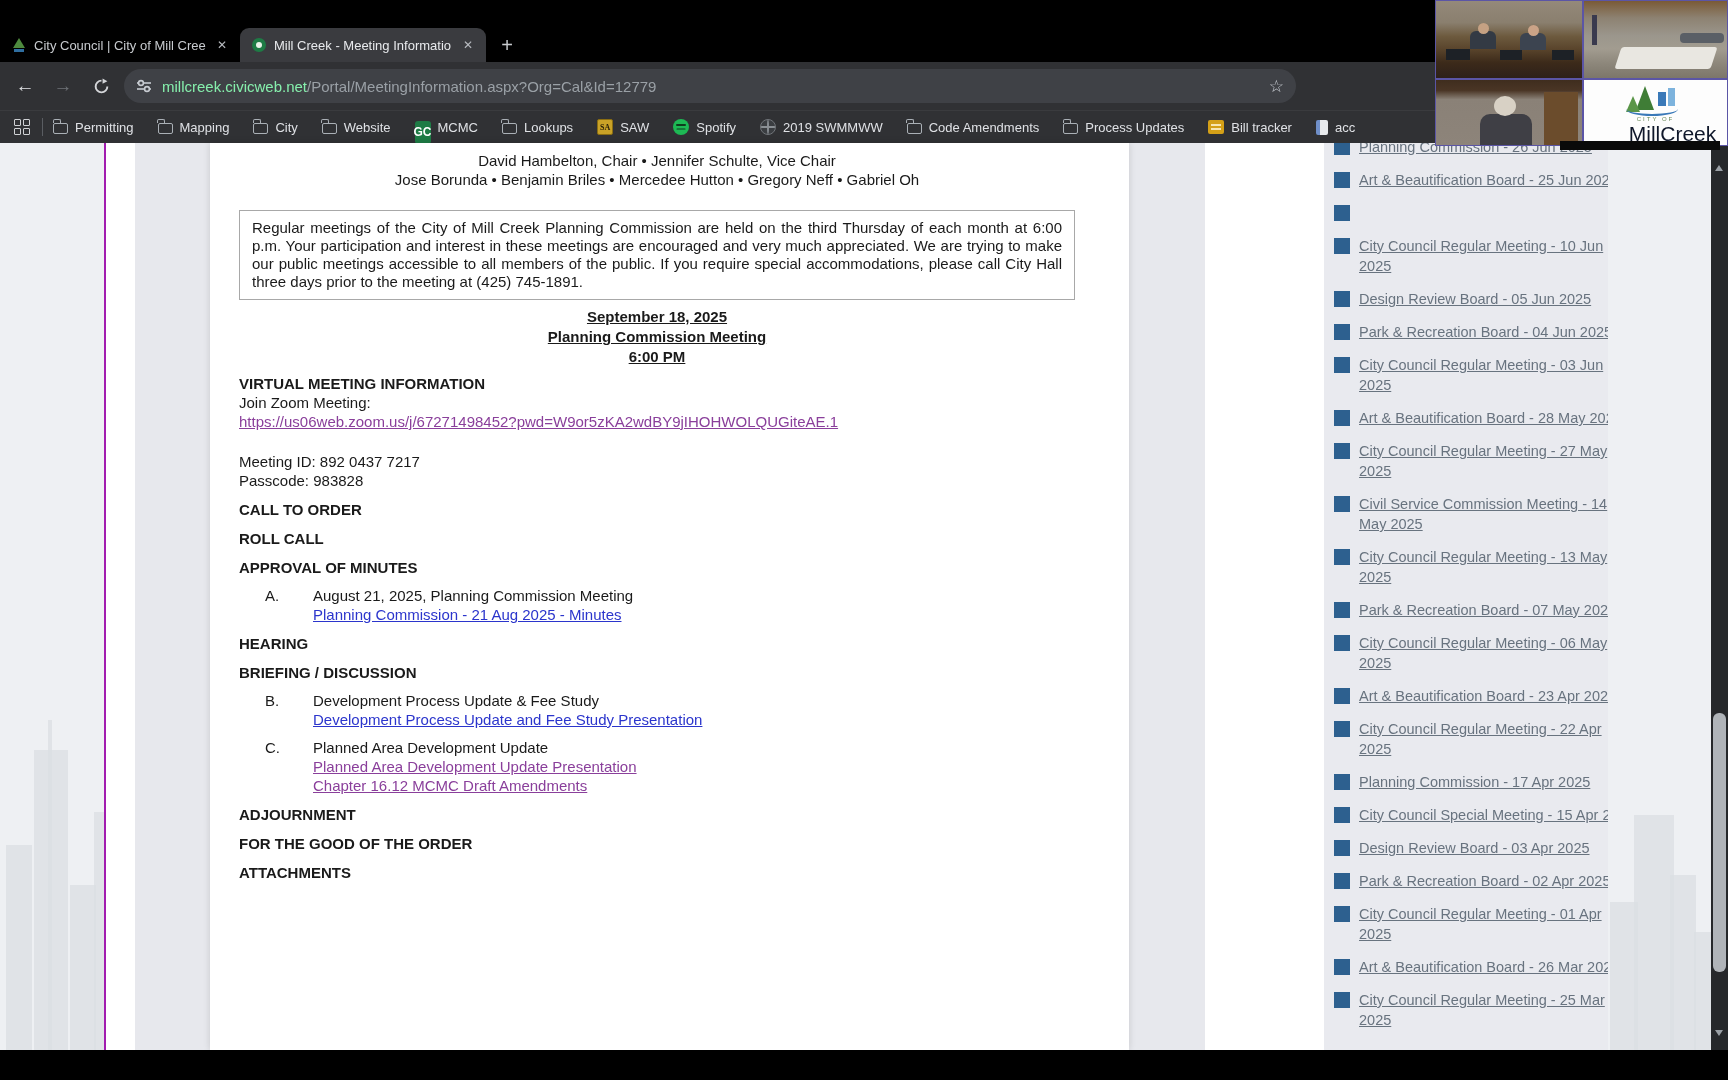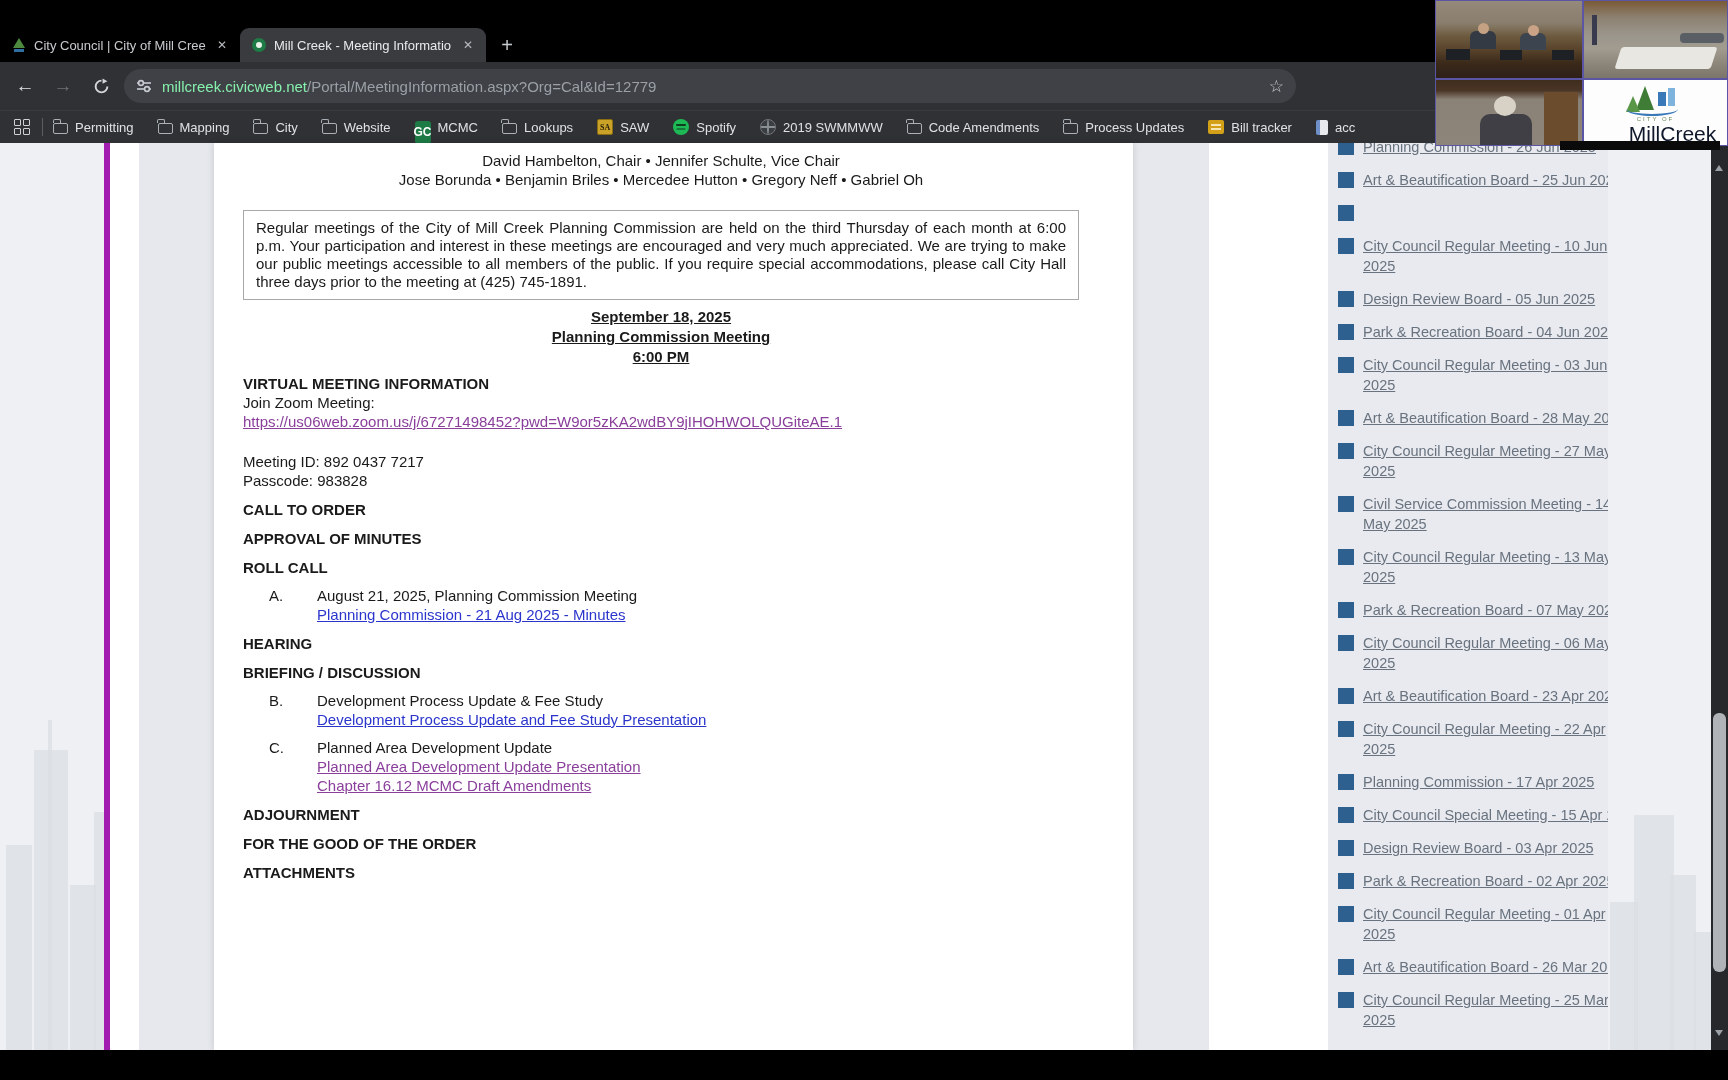--- a/index.html
+++ b/index.html
@@ -60,21 +60,21 @@
   .bi-globe::before { content:''; position:absolute; left:0; top:6px; width:14px; height:1.5px; background:#8a8f94; }
   .bi-globe::after { content:''; position:absolute; left:6px; top:0; width:1.5px; height:14px; background:#8a8f94; border-radius:50%; }
   .bi-bill { width:16px; height:14px; border-radius:2px; background:#d4a017; position:relative; }
   .bi-bill::before { content:''; position:absolute; left:3px; top:4px; width:10px; height:1.5px; background:#f7e6b0;
     box-shadow:0 4px 0 #f7e6b0; }
   .bi-doc { width:12px; height:15px; border-radius:2px; background:#e8eaed; border-left:4px solid #6f8fc9; }
 
   
   #page { position:absolute; top:143px; left:0; width:1728px; height:907px; background:#eef0f3; }
   #content-wrapper { position:absolute; left:104px; top:0; width:1503px; height:907px; background:#fff;
-    border-left:6px solid #a21caf; border-right:1px solid #c9ccd2; }
+    border-left:2px solid #a21caf; border-right:1px solid #c9ccd2; }
   #doc-panel { position:absolute; left:29px; top:0; width:1070px; height:907px; background:#e7e8ed; }
   #doc-sheet { position:absolute; left:75px; top:0; width:919px; height:907px; background:#fff;
     box-shadow:0 0 7px rgba(0,0,0,0.14); }
   #doc-content { padding:8px 54px 0 29px; font-size:15px; line-height:19px; color:#1a1a1a; }
   .doc-center { text-align:center; }
   #notice-box { border:1px solid #a8a8a8; margin-top:21px; padding:8px 12px; line-height:18px; text-align:justify; }
   #meeting-head { margin-top:7px; font-weight:bold; line-height:20px;text-decoration:underline; }
   .doc-heading { font-weight:bold; margin-top:10px; }
   #virtual-block { margin-top:7px; }
   #zoom-ids { margin-top:21px; }
@@ -257,22 +257,22 @@
               <div class="doc-heading" style="margin-top:0;">VIRTUAL MEETING INFORMATION</div>
               <div>Join Zoom Meeting:</div>
               <a class="doc-link visited" href="#">https://us06web.zoom.us/j/67271498452?pwd=W9or5zKA2wdBY9jIHOHWOLQUGiteAE.1</a>
             </div>
             <div id="zoom-ids">
               <div>Meeting ID: 892 0437 7217</div>
               <div>Passcode: 983828</div>
             </div>
             <div id="agenda">
                 <div class="doc-heading">CALL TO ORDER</div>
+                <div class="doc-heading">ROLL CALL</div>
                 <div class="doc-heading">APPROVAL OF MINUTES</div>
-                <div class="doc-heading">ROLL CALL</div>
                 <div class="agenda-item">
                   <span class="item-letter">A.</span>
                   <div class="item-body">
                     <div>August 21, 2025, Planning Commission Meeting</div>
                     <a class="doc-link" href="#">Planning Commission - 21 Aug 2025 - Minutes</a>
                   </div>
                 </div>
                 <div class="doc-heading">HEARING</div>
                 <div class="doc-heading">BRIEFING / DISCUSSION</div>
                 <div class="agenda-item">

